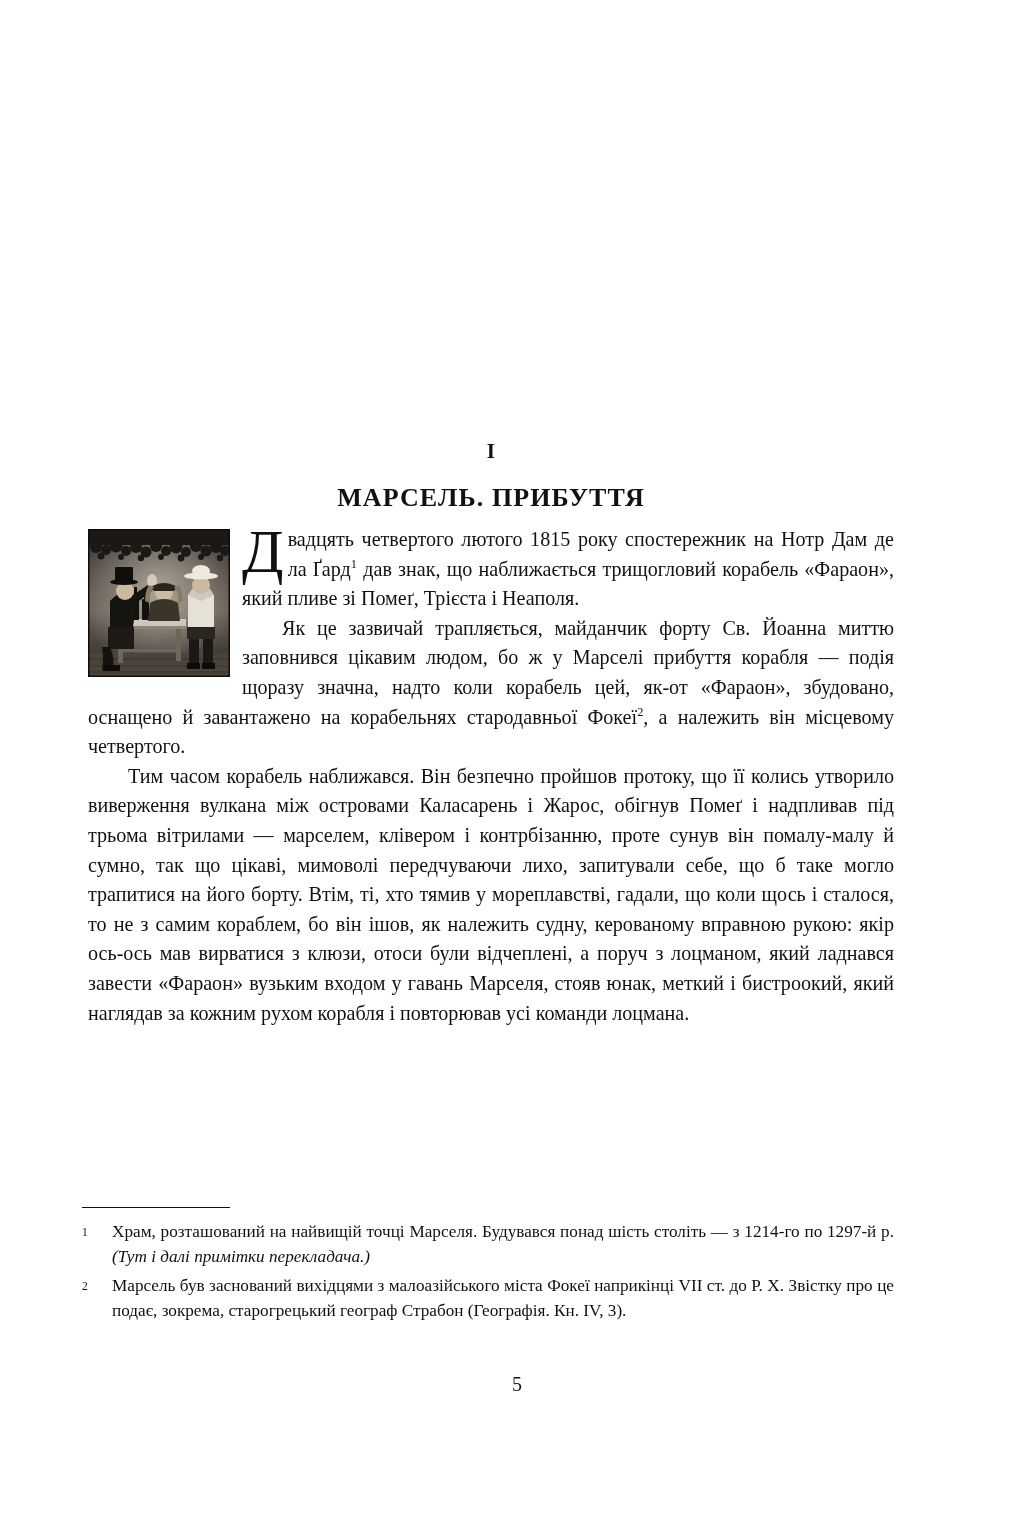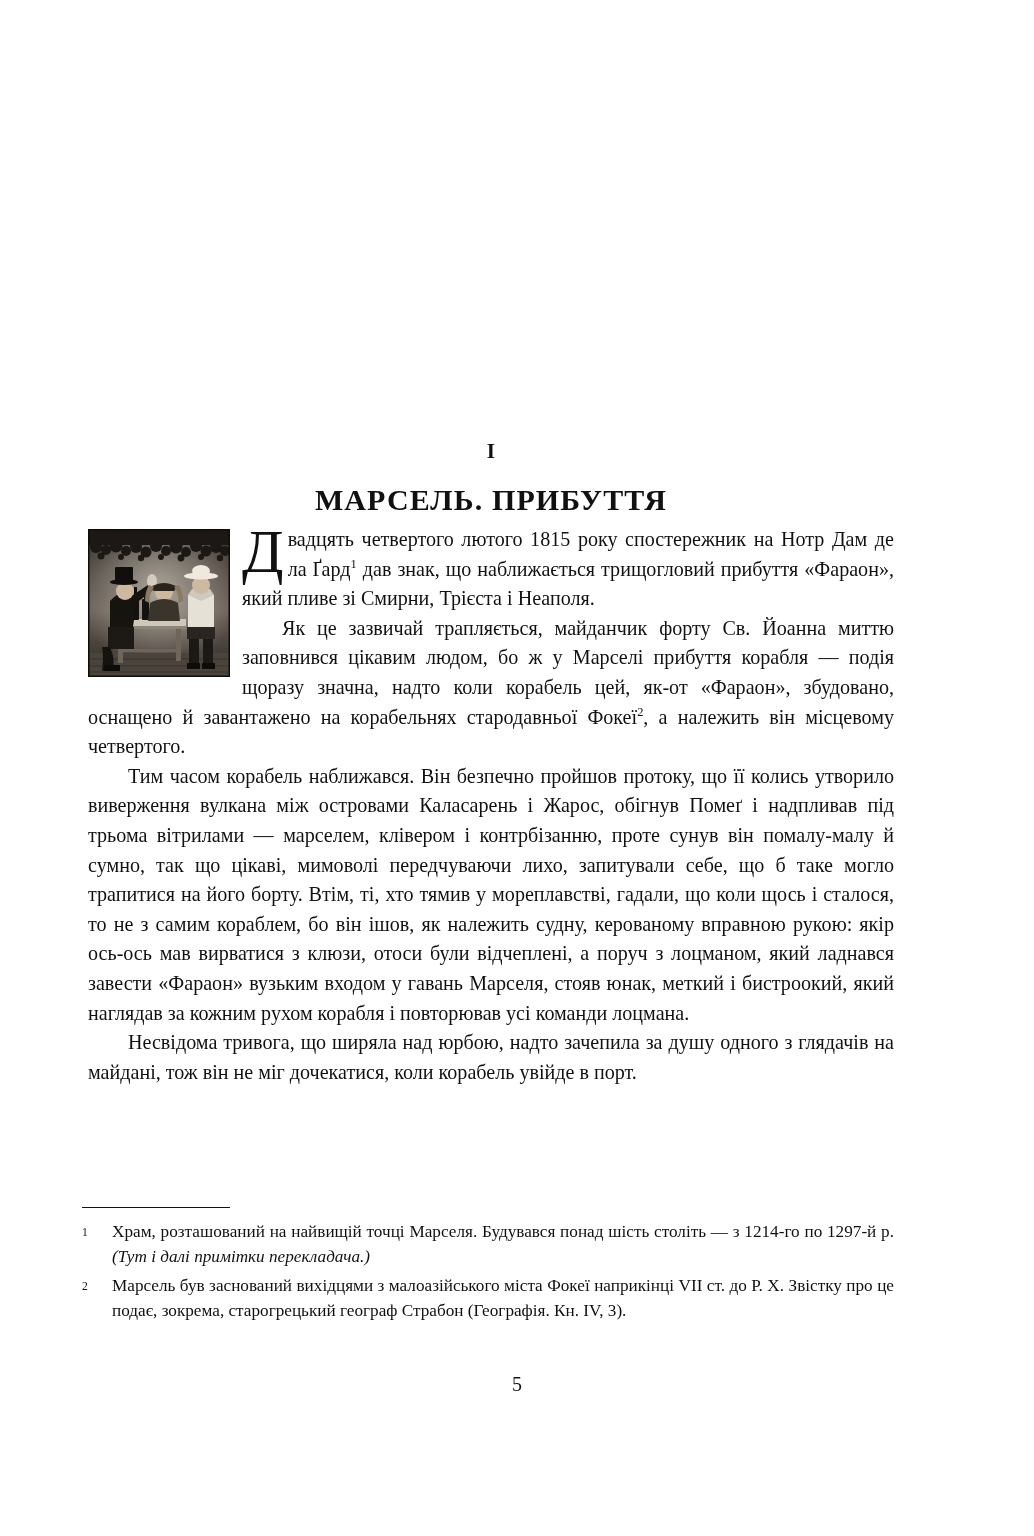--- a/index.html
+++ b/index.html
@@ -33,21 +33,21 @@
   }
   .chapter-number {
     font-size: 21px;
     font-weight: 700;
     letter-spacing: 0.5px;
     line-height: 1.1;
     color: #111;
   }
   .chapter-title {
     margin-top: 20px;
-    font-size: 30px;
+    font-size: 26px;
     font-weight: 700;
     letter-spacing: 1.1px;
     color: #111;
   }
 
   
   .body-block {
     position: absolute;
     left: 88px;
     top: 525px;
@@ -244,31 +244,30 @@
           <circle cx="113" cy="56" r="9" fill="#cdb9a0"></circle>
           <ellipse cx="113" cy="47" rx="17" ry="3.6" fill="#efe9dd"></ellipse>
           <ellipse cx="113" cy="42" rx="9" ry="6" fill="#efe9dd"></ellipse>
         </g>
 
         <rect x="0" y="0" width="142" height="148" fill="none" stroke="#0f0d0b" stroke-width="3"></rect>
       </svg>
     </div>
 
     <p class="para first">
-      <span class="drop-cap">Д</span><span>вадцять четвертого лютого 1815 року спостережник на Нотр Дам де ла Ґард</span><sup class="fn-ref">1</sup><span> дав знак, що наближається трищогловий прибуття «Фараон», який пливе зі Смирни, Трієста і Неаполя.</span>
+      <span class="drop-cap">Д</span><span>вадцять четвертого лютого 1815 року спостережник на Нотр Дам де ла Ґард</span><sup class="fn-ref">1</sup><span> дав знак, що наближається трищогловий корабель «Фараон», який пливе зі Помеґ, Трієста і Неаполя.</span>
     </p>
 
 
     <p class="para">
       <span>Як це зазвичай трапляється, майданчик форту Св. Йоанна миттю заповнився цікавим людом, бо ж у Марселі прибуття корабля — подія щоразу значна, надто коли корабель цей, як-от «Фараон», збудовано, оснащено й завантажено на корабельнях стародавньої Фокеї</span><sup class="fn-ref">2</sup><span>, а належить він місцевому четвертого.</span>
     </p>
 
     <p class="para">Тим часом корабель наближався. Він безпечно пройшов протоку, що її колись утворило виверження вулкана між островами Каласарень і Жарос, обігнув Помеґ і надпливав під трьома вітрилами — марселем, клівером і контрбізанню, проте сунув він помалу-малу й сумно, так що цікаві, мимоволі передчуваючи лихо, запитували себе, що б таке могло трапитися на його борту. Втім, ті, хто тямив у мореплавстві, гадали, що коли щось і сталося, то не з самим кораблем, бо він ішов, як належить судну, керованому вправною рукою: якір ось-ось мав вирватися з клюзи, отоси були відчеплені, а поруч з лоцманом, який ладнався завести «Фараон» вузьким входом у гавань Марселя, стояв юнак, меткий і бистроокий, який наглядав за кожним рухом корабля і повторював усі команди лоцмана.</p>
 
-    <p class="para">Несвідома тривога, що ширяла над юрбою, надто зачепила за душу одного з глядачів на майдані, тож він не міг дочекатися, коли корабель увійде в порт.</p>
   </div>
 
   <div class="footnotes">
     <div class="fn-rule"></div>
 
     <div class="footnote">
       <div class="fn-marker">1</div>
       <div class="fn-text"><span>Храм, розташований на найвищій точці Марселя. Будувався понад шість століть — з 1214-го по 1297-й р. </span><em>(Тут і далі примітки перекладача.)</em></div>
     </div>
 

